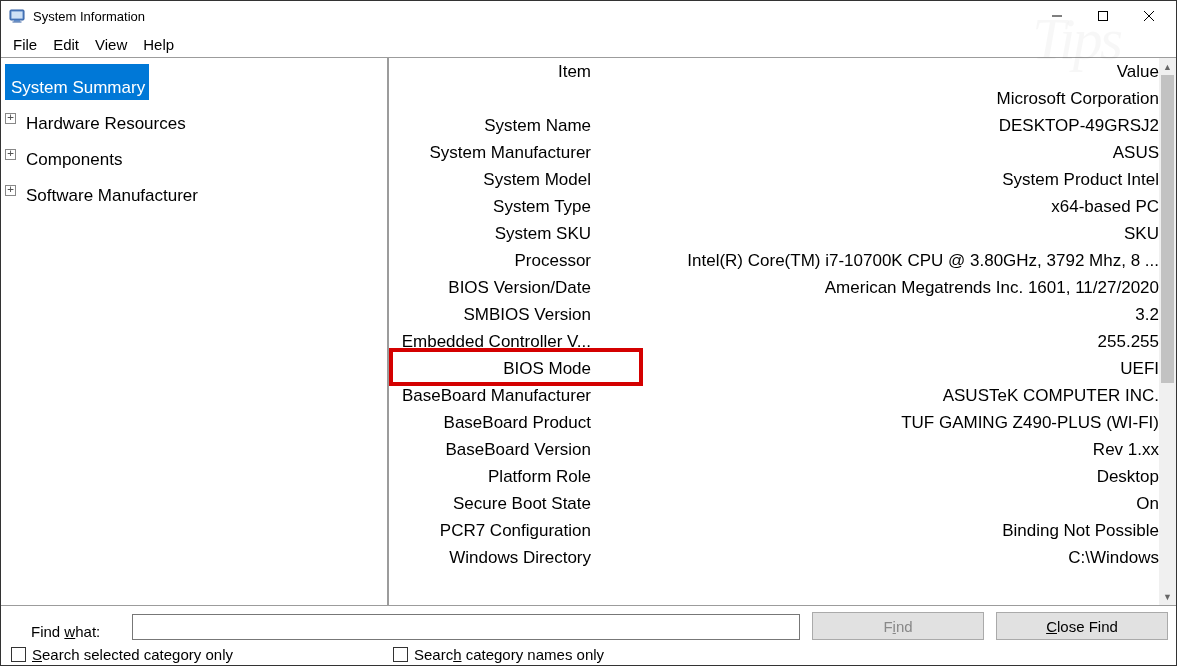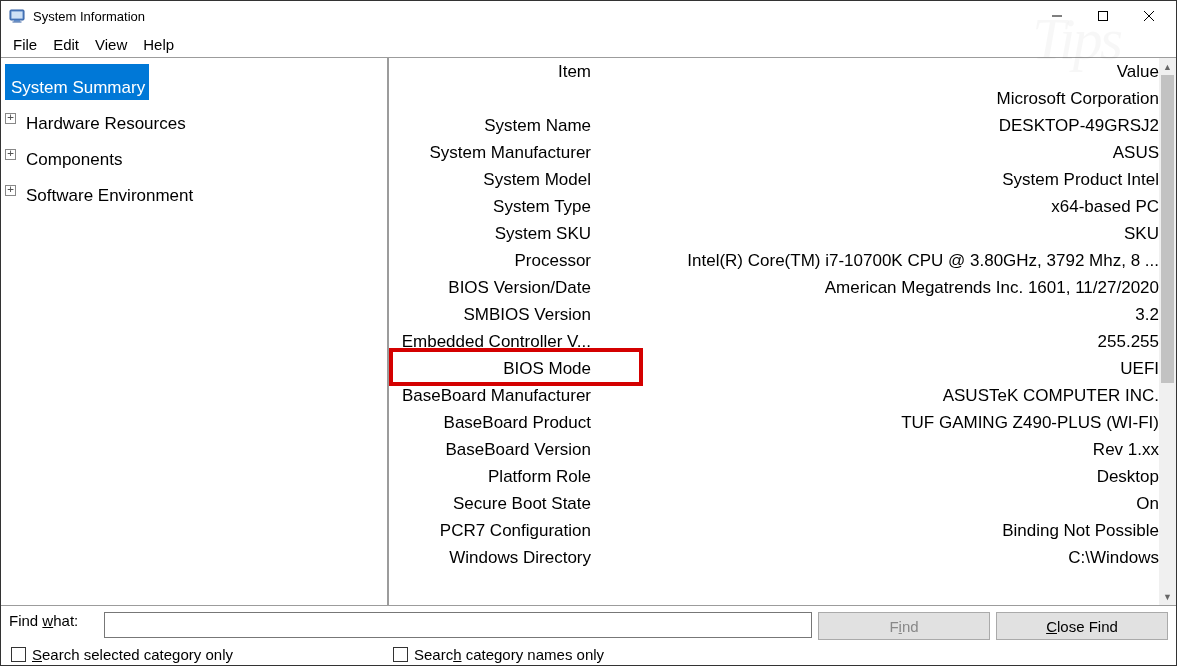--- a/index.html
+++ b/index.html
@@ -127,21 +127,21 @@
     z-index: 10;
   }
   
   .searchbar {
     padding: 6px 8px 2px 8px;
     display: flex;
     flex-direction: column;
     gap: 6px;
     font-size: 15px;
   }
-  .searchrow1 { display: flex; align-items: flex-start; gap: 6px; }
+  .searchrow1 { display: flex; align-items: flex-end; gap: 12px; margin-left: 22px; }
   .searchrow1 .label { white-space: nowrap; margin-right: 20px; }
   .searchrow1 .label .u { text-decoration: underline; }
   .find-input {
     flex: 1;
     height: 26px;
     border: 1px solid #777;
     background: #fff;
   }
   .btn {
     width: 172px; height: 28px;
@@ -228,21 +228,21 @@
       </div>
       <div class="child-row">
         <span class="expander">+</span>
         <div class="tree-item">
           <span>Components</span>
         </div>
       </div>
       <div class="child-row">
         <span class="expander">+</span>
         <div class="tree-item">
-          <span>Software Environment</span>
+          <span>Software Manufacturer</span>
         </div>
       </div>
     </div>
   </div>
 
   <div class="details">
     <div class="details-inner">
       <div class="details-row">
         <div class="item">Item</div>
         <div class="value">Value</div>

